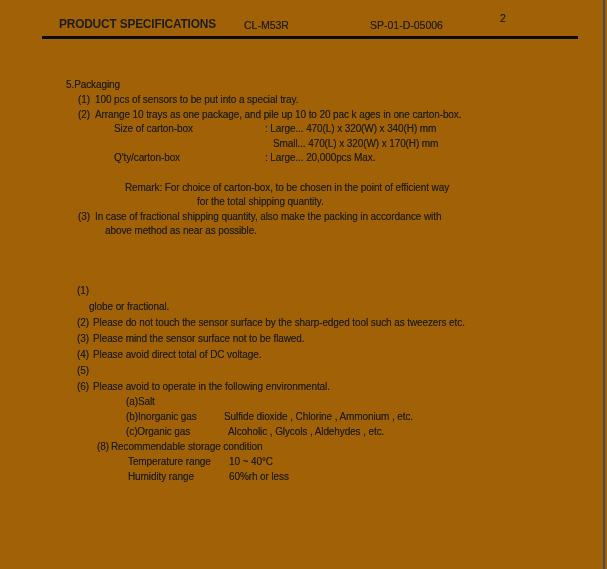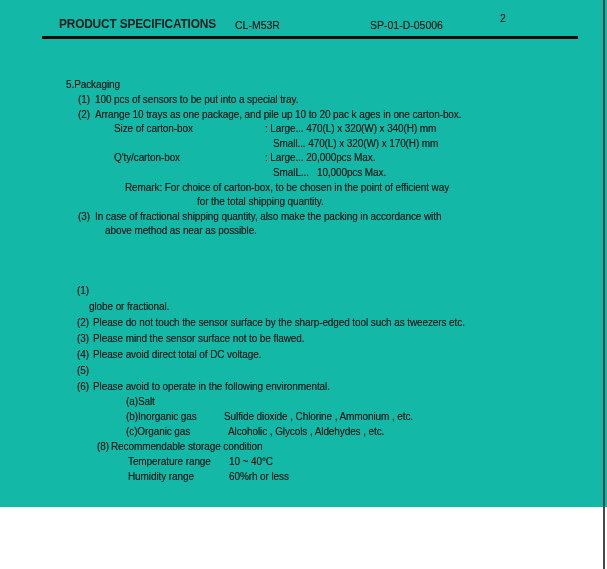--- a/index.html
+++ b/index.html
@@ -5,22 +5,22 @@
   html,body{margin:0;padding:0;}
   body{
     width:607px;height:569px;
     background:#ffffff;
     font-family:"Liberation Sans","DejaVu Sans",sans-serif;
     color:#1c1c1c;
     overflow:hidden;
   }
   .page{
     position:relative;
-    width:607px;height:507px;
-    background:#14b8a6;
+    width:607px;height:569px;
+    background:#a16207;
   }
   .t{
     position:absolute;
     font-size:10px;
     letter-spacing:-0.1px;
     line-height:13px;
     white-space:pre;
     color:#1c1c1c;
     text-shadow:0 0 0.3px rgba(20,20,20,0.55);
   }
@@ -43,40 +43,39 @@
   }
 </style>
 </head>
 <body>
 
 <div class="page">
 
   <div class="scan-edge"></div>
 
   <div class="hdr-title"><span class="condensed">PRODUCT SPECIFICATIONS</span></div>
-  <div class="t hdr-meta" style="left:235px;top:19px;text-align:right;">CL-M53R</div>
+  <div class="t hdr-meta" style="left:244px;top:19px;text-align:right;">CL-M53R</div>
   <div class="t hdr-meta" style="left:370px;top:19px;">SP-01-D-05006</div>
   <div class="t hdr-meta" style="left:500px;top:12px;">2</div>
   <div class="rule"></div>
 
   <div class="t" style="left:66px;top:78px;">5.Packaging</div>
 
   <div class="t" style="left:78px;top:93px;">(1)</div>
   <div class="t" style="left:95px;top:93px;">100 pcs of sensors to be put into a special tray.</div>
 
   <div class="t" style="left:78px;top:108px;">(2)</div>
   <div class="t" style="left:95px;top:108px;">Arrange 10 trays as one package, and pile up 10 to 20 pac k ages in one carton-box.</div>
 
   <div class="t" style="left:114px;top:122px;">Size of carton-box</div>
   <div class="t" style="left:265px;top:122px;">: Large... 470(L) x 320(W) x 340(H) mm</div>
   <div class="t" style="left:273px;top:137px;">Small... 470(L) x 320(W) x 170(H) mm</div>
 
   <div class="t" style="left:114px;top:151px;">Q'ty/carton-box</div>
   <div class="t" style="left:265px;top:151px;">: Large... 20,000pcs Max.</div>
-  <div class="t" style="left:273px;top:166px;">SmalL...   10,000pcs Max.</div>
 
   <div class="t" style="left:125px;top:181px;">Remark: For choice of carton-box, to be chosen in the point of efficient way</div>
   <div class="t" style="left:197px;top:195px;">for the total shipping quantity.</div>
 
   <div class="t" style="left:78px;top:210px;">(3)</div>
   <div class="t" style="left:95px;top:210px;">In case of fractional shipping quantity, also make the packing in accordance with</div>
   <div class="t" style="left:105px;top:224px;">above method as near as possible.</div>
 
 
   <div class="t" style="left:77px;top:284px;">(1)</div>

